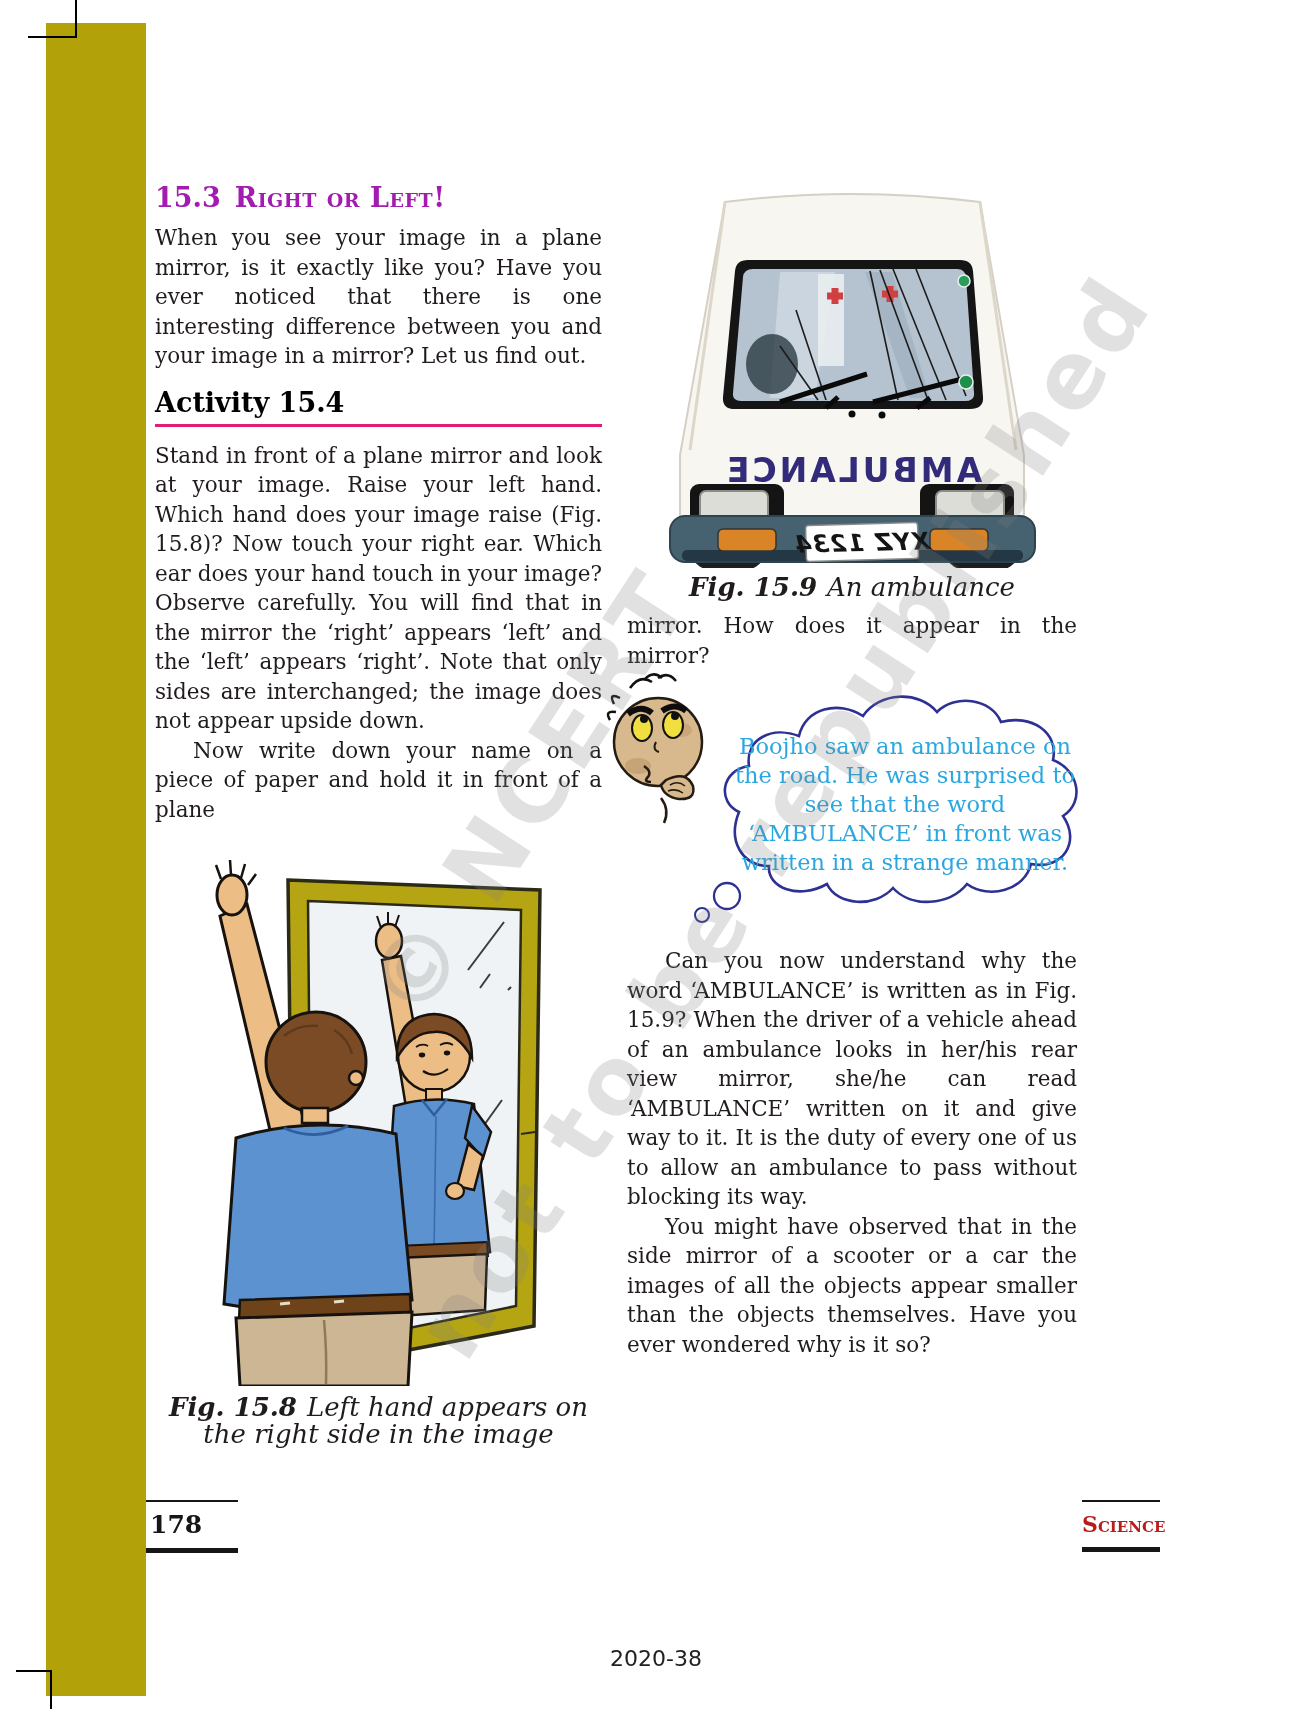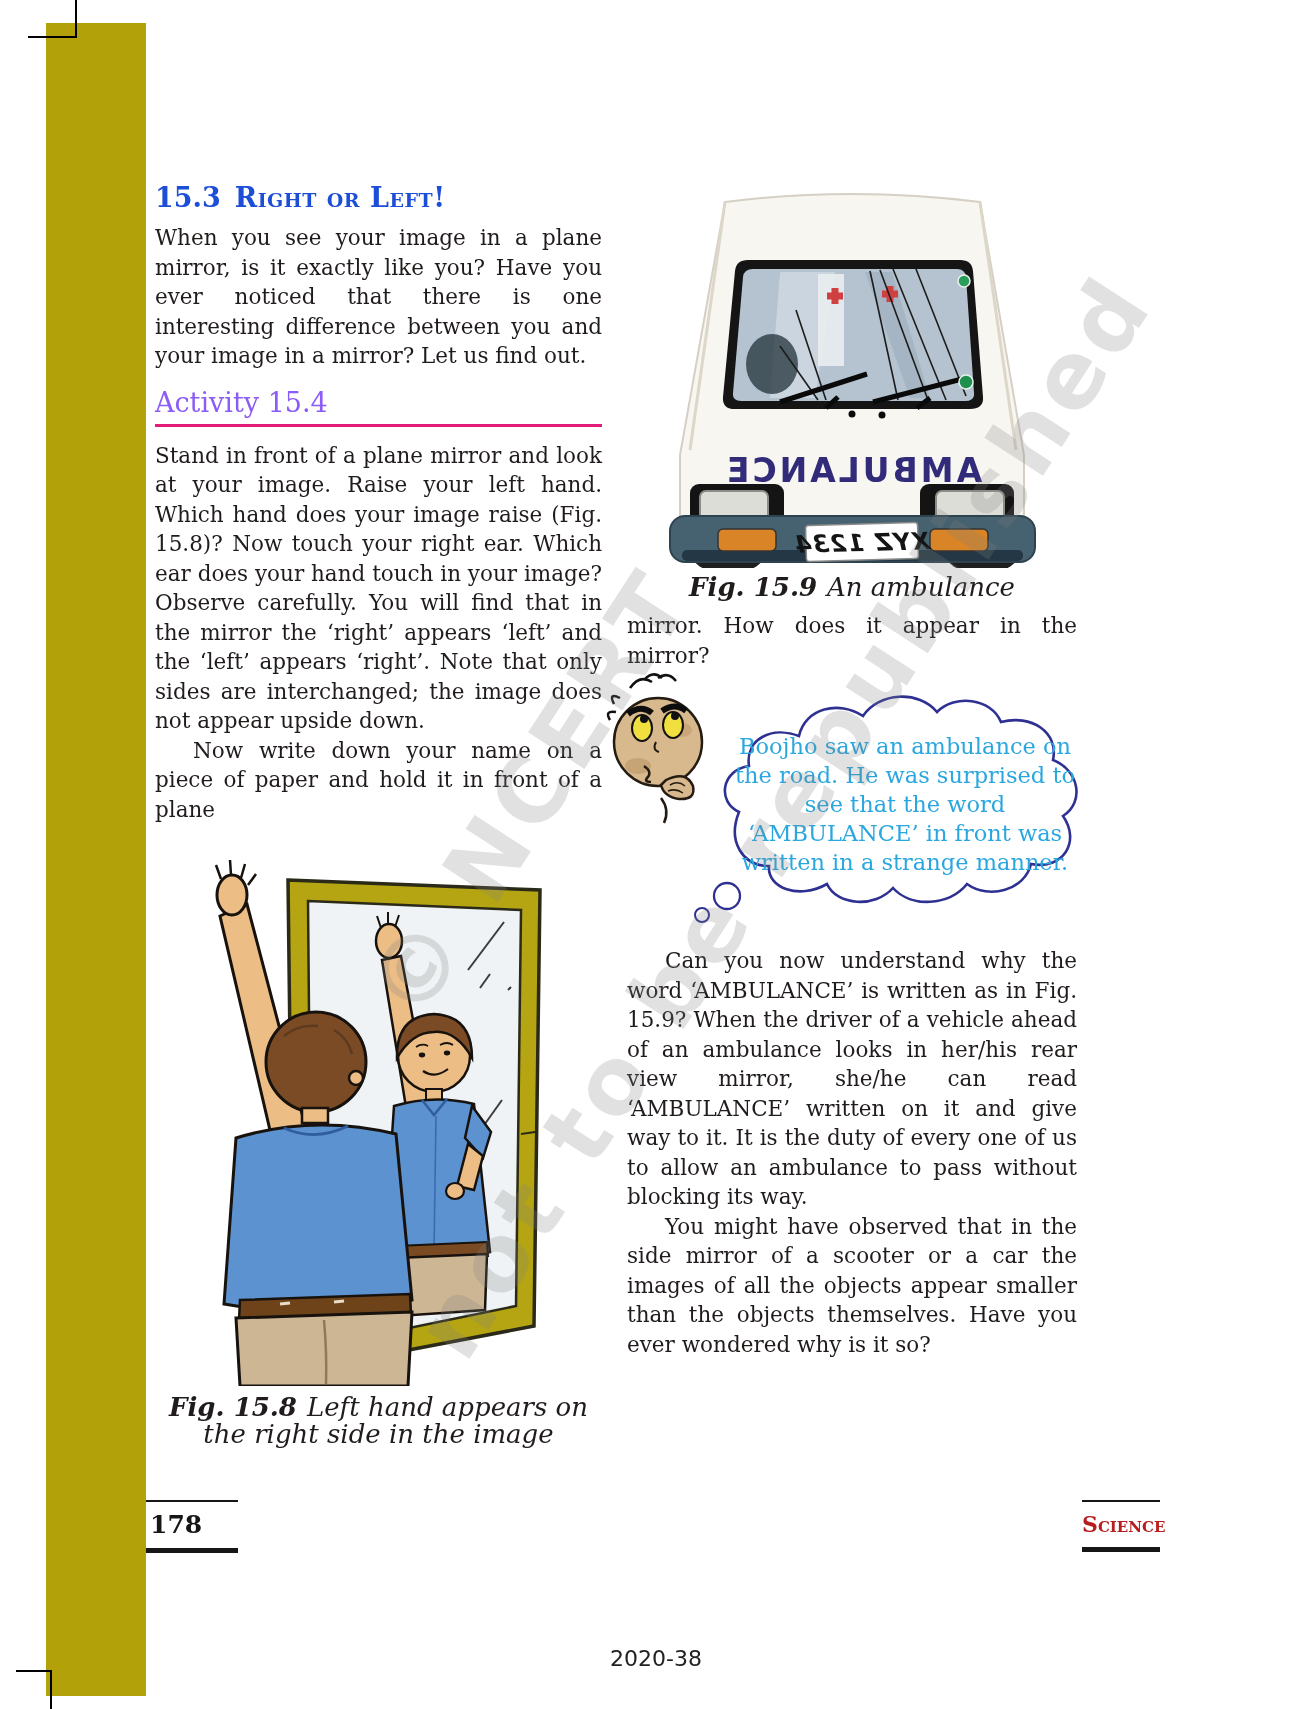--- a/index.html
+++ b/index.html
@@ -7,26 +7,26 @@
         font-family:"DejaVu Serif", serif;color:#201c1b;}
   .spine-bar{position:absolute;left:46px;top:23px;width:100px;height:1673px;background:#b3a10a;}
   .crop{position:absolute;background:#000;}
   .watermark{position:absolute;left:110px;top:630px;width:1030px;z-index:9;pointer-events:none;
              transform:rotate(-57deg);transform-origin:center;
              font-family:"DejaVu Sans", sans-serif;font-weight:bold;font-size:92px;
              letter-spacing:7px;line-height:225px;text-align:center;white-space:nowrap;
              color:rgba(128,128,128,0.24);}
   .col-left{position:absolute;left:155px;top:182px;width:447px;}
   .col-right{position:absolute;left:627px;top:150px;width:450px;}
-  .section-head{margin:0 0 10px 0;font-size:27px;font-weight:bold;color:#1d4ed8;}
+  .section-head{margin:0 0 10px 0;font-size:27px;font-weight:bold;color:#a21caf;}
   .section-head .sc{font-variant:small-caps;letter-spacing:0.5px;}
   .section-num{margin-right:14px;}
   .body-para{margin:0;font-size:21.5px;line-height:29.5px;text-align:justify;}
   .indent{text-indent:38px;}
-  .activity-head{margin:16px 0 0 0;font-size:27px;font-weight:normal;color:#8b5cf6;}
+  .activity-head{margin:16px 0 0 0;font-size:27px;font-weight:bold;color:#000000;}
   .pink-rule{height:3px;background:#e31c79;margin:6px 0 14px 0;}
   .figure-wrap{position:relative;margin:14px 0 0 0;text-align:center;}
   .figcaption{margin-top:8px;font-size:26px;font-style:italic;text-align:center;line-height:27px;}
   .figcaption .fig-label{font-weight:bold;margin-right:10px;}
   .thought-zone{position:relative;height:262px;margin-top:4px;}
   .boojho-svg{position:absolute;left:-27px;top:-6px;}
   .cloud-svg{position:absolute;left:60px;top:0px;}
   .cloud-text{position:absolute;left:102px;top:58px;width:352px;text-align:center;
               font-size:22.5px;line-height:29px;color:#2ba7df;}
   .footer-left{position:absolute;left:146px;top:1500px;width:92px;}

